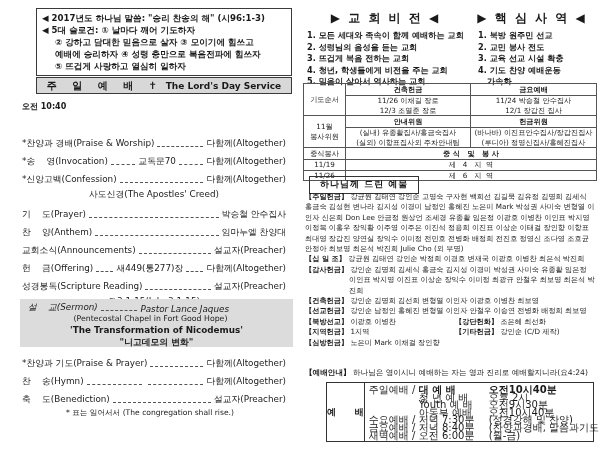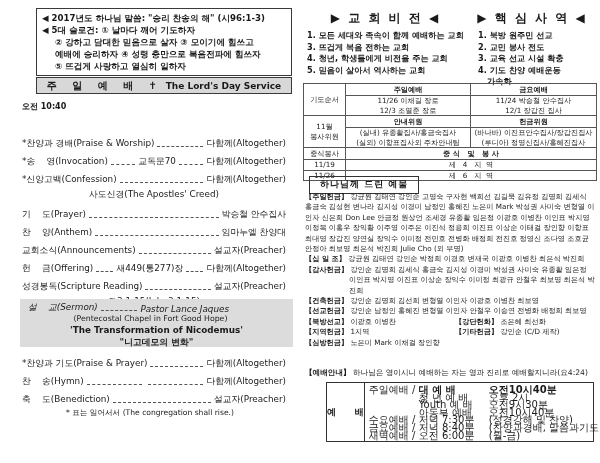--- a/index.html
+++ b/index.html
@@ -186,20 +186,21 @@
     <span>설교자(Preacher)</span>
   </div>
 </div>
 
 <div class="abs footnote">* 표는 일어서서 (The congregation shall rise.)</div>
 
 <div class="abs vision-col">
   <div class="col-title">▶ 교 회 비 전 ◀</div>
   <div class="col-items">
     <div>1. 모든 세대와 족속이 함께 예배하는 교회</div>
+    <div>2. 성령님의 음성을 듣는 교회</div>
     <div>3. 뜨겁게 복음 전하는 교회</div>
     <div>4. 청년, 학생들에게 비전을 주는 교회</div>
     <div>5. 믿음이 살아서 역사하는 교회</div>
   </div>
 </div>
 
 <div class="abs ministry-col">
   <div class="col-title">▶ 핵 심 사 역 ◀</div>
   <div class="col-items">
     <div>1. 북방 원주민 선교</div>
@@ -212,21 +213,21 @@
 
 <table class="abs duty">
   <colgroup>
       <col style="width:42px">
       <col style="width:125px">
       <col style="width:126px">
     </colgroup>
   <tbody>
       <tr>
     <td class="lab" rowspan="2">기도순서</td>
-    <td class="hdr">주일예배</td>
+    <td class="hdr">건축헌금</td>
     <td class="hdr">금요예배</td>
   </tr>
   <tr>
     <td>
       <div>11/26 이채길 장로</div>
       <div>12/3 조열준 장로</div>
     </td>
     <td>
       <div>11/24 박승철 안수집사</div>
       <div>12/1 장갑진 집사</div>

